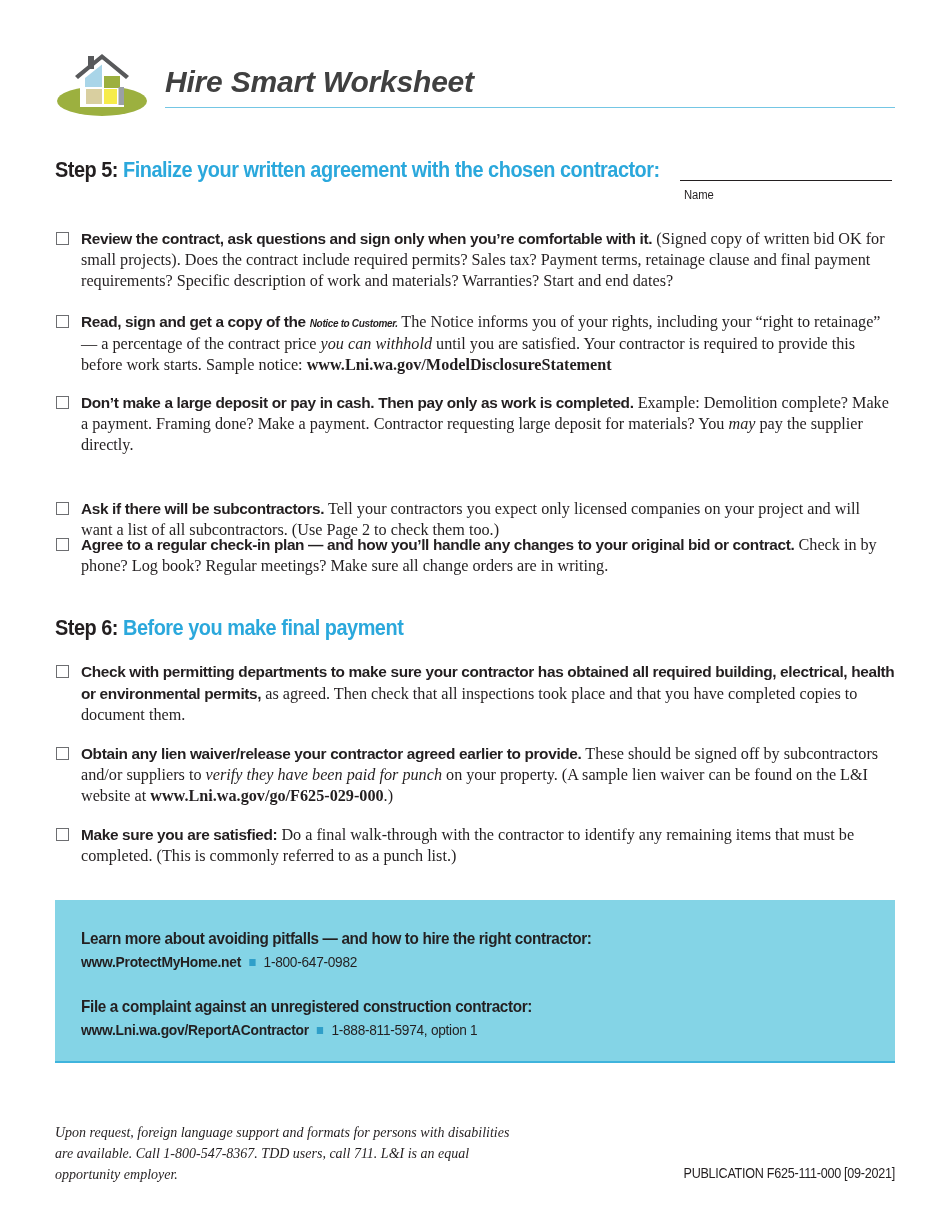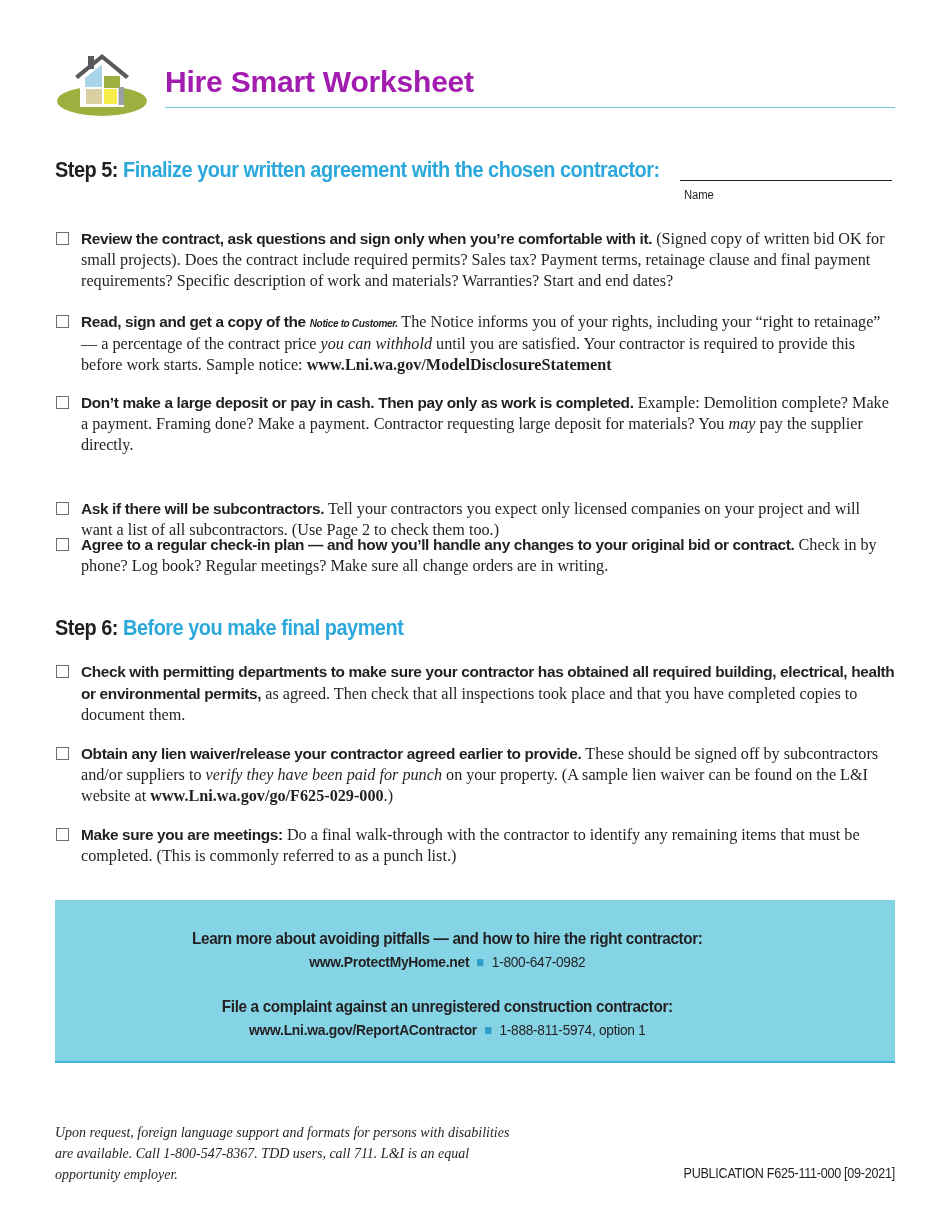--- a/index.html
+++ b/index.html
@@ -40,22 +40,23 @@
     height: 72px;
   }
   .doc-title {
     position: absolute;
     left: 110px;
     top: 20px;
     font-family: "Liberation Sans", sans-serif;
     font-weight: bold;
     font-size: 30px;
     letter-spacing: -0.2px;
-    color: #a21caf;
-    white-space: nowrap;
+    color: #404040;
+    white-space: nowrap;
+    font-style: italic;
   }
   .header-rule {
     position: absolute;
     left: 110px;
     top: 62px;
     width: 730px;
     height: 0;
     border-top: 1.6px solid #74c6e4;
   }
 
@@ -146,21 +147,20 @@
   
   .callout {
     position: absolute;
     left: 55px;
     top: 900px;
     width: 840px;
     height: 163px;
     background: #84d4e6;
     border-bottom: 2px solid #3fb4dd;
     box-sizing: border-box;
-    text-align: center;
   }
   .callout-inner {
     padding: 29px 0 0 26px;
   }
   .callout-title {
     font-family: "Liberation Sans", sans-serif;
     font-weight: bold;
     font-size: 17px;
     letter-spacing: -0.4px;
     color: #231f20;
@@ -303,21 +303,21 @@
   <div class="item" style="top:743px;">
     <span class="checkbox"></span>
     <div class="item-body">
       <span class="lead">Obtain any lien waiver/release your contractor agreed earlier to provide.</span><span> These should be signed off by subcontractors and/or suppliers to </span><i>verify they have been paid for punch</i><span> on your property. (A sample lien waiver can be found on the L&amp;I website at </span><span class="url">www.Lni.wa.gov/go/F625-029-000</span><span>.)</span>
     </div>
   </div>
 
   <div class="item" style="top:824px;">
     <span class="checkbox"></span>
     <div class="item-body">
-      <span class="lead">Make sure you are meetings:</span><span> Do a final walk-through with the contractor to identify any remaining items that must be completed. (This is commonly referred to as a punch list.)</span>
+      <span class="lead">Make sure you are satisfied:</span><span> Do a final walk-through with the contractor to identify any remaining items that must be completed. (This is commonly referred to as a punch list.)</span>
     </div>
   </div>
 
   <div class="callout">
     <div class="callout-inner">
       <div class="callout-title">Learn more about avoiding pitfalls — and how to hire the right contractor:</div>
       <div class="callout-line">
         <span class="cweb">www.ProtectMyHome.net</span><span class="sep-square"></span><span class="cphone">1-800-647-0982</span>
       </div>
       <div class="callout-block2">

